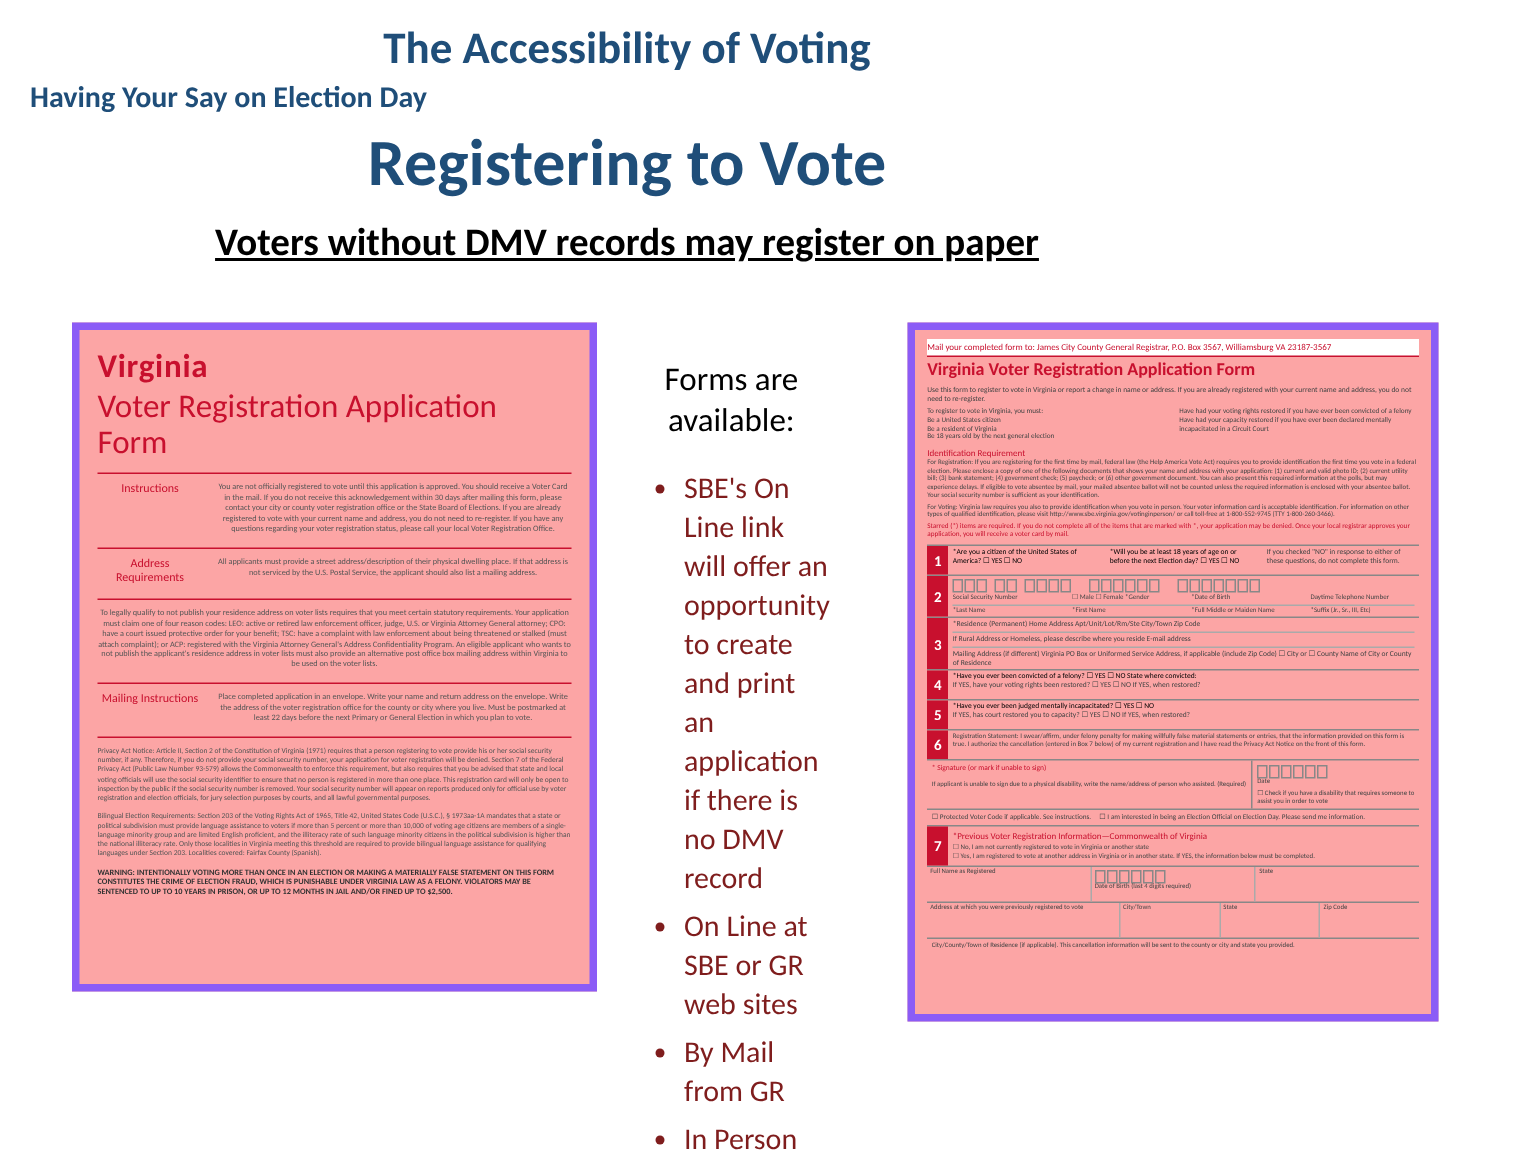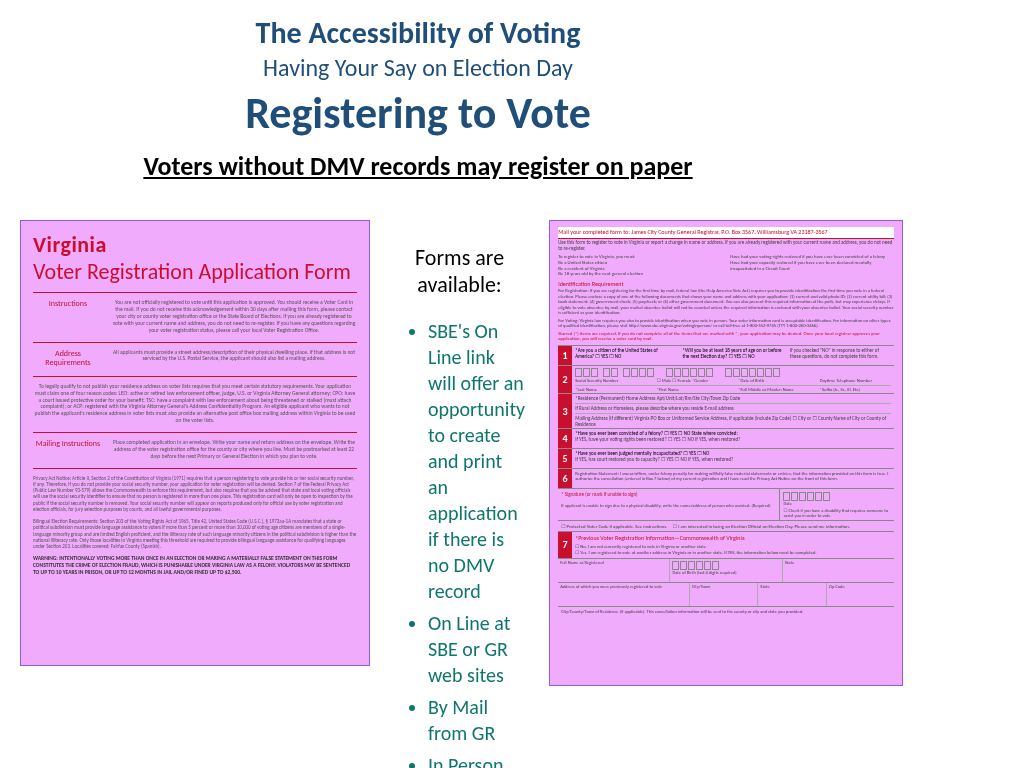--- a/index.html
+++ b/index.html
@@ -18,23 +18,23 @@
   }
   .title1 {
     color: #1f4e79;
     font-size: 30px;
     font-weight: bold;
     text-align: center;
     margin-top: 2px;
   }
   .title2 {
     color: #1f4e79;
-    font-size: 24px;
-    font-weight: normal;
-    text-align: center;
+    font-size: 20px;
+    font-weight: bold;
+    text-align: left;
     margin-top: 2px;
   }
   .title3 {
     color: #1f4e79;
     font-size: 44px;
     font-weight: bold;
     text-align: center;
     margin-top: 4px;
   }
   .subtitle {
@@ -45,23 +45,24 @@
     text-decoration: underline;
     margin-top: 10px;
   }
   .content-row {
     display: flex;
     margin-top: 38px;
     gap: 16px;
     align-items: flex-start;
   }
   .form-thumb {
-    border: 1px solid #8b5cf6;
-    background: #f0abfc;
+    border: 5px solid #8b5cf6;
+    background: #fca5a5;
     flex-shrink: 0;
+    margin-left: 28px;
   }
   .form-left {
     width: 350px;
     height: 446px;
     padding: 10px 12px;
     position: relative;
   }
   .form-left .vf-state {
     color: #c8102e;
     font-size: 22px;
@@ -121,21 +122,21 @@
     color: #000;
     text-align: center;
     margin-bottom: 20px;
   }
   .middle-list {
     list-style: disc;
     padding-left: 34px;
   }
   .middle-list li {
     font-size: 20px;
-    color: #0f766e;
+    color: #7f1d1d;
     line-height: 1.3;
     margin-bottom: 6px;
   }
   .form-right {
     width: 354px;
     height: 466px;
     padding: 6px 8px;
     font-size: 5px;
     color: #444;
   }
@@ -322,20 +323,21 @@
       <ul class="middle-list">
         <li>SBE's On Line link will offer an opportunity to create and print an application if there is no DMV record</li>
         <li>On Line at SBE or GR web sites</li>
         <li>By Mail from GR</li>
         <li>In Person from GR or other locations – check with your local GR</li>
       </ul>
     </div>
 
     <div class="form-thumb form-right">
       <div class="mail-bar">Mail your completed form to: James City County General Registrar, P.O. Box 3567, Williamsburg VA 23187-3567</div>
+      <div class="app-title">Virginia Voter Registration Application Form</div>
       <div class="intro-text">Use this form to register to vote in Virginia or report a change in name or address. If you are already registered with your current name and address, you do not need to re-register.</div>
       <div class="two-col">
         <div>
           <span>To register to vote in Virginia, you must:</span><br>
           <span>Be a United States citizen</span><br>
           <span>Be a resident of Virginia</span><br>
           <span>Be 18 years old by the next general election</span>
         </div>
         <div>
           <span>Have had your voting rights restored if you have ever been convicted of a felony</span><br>

